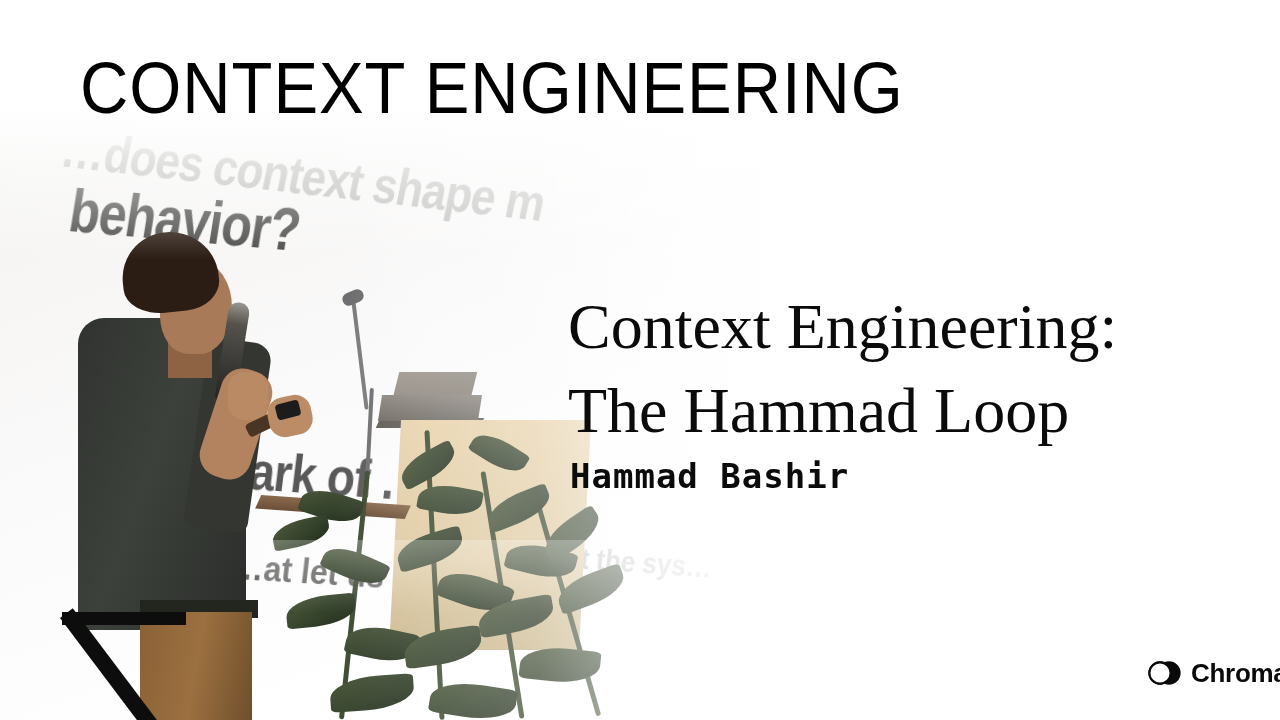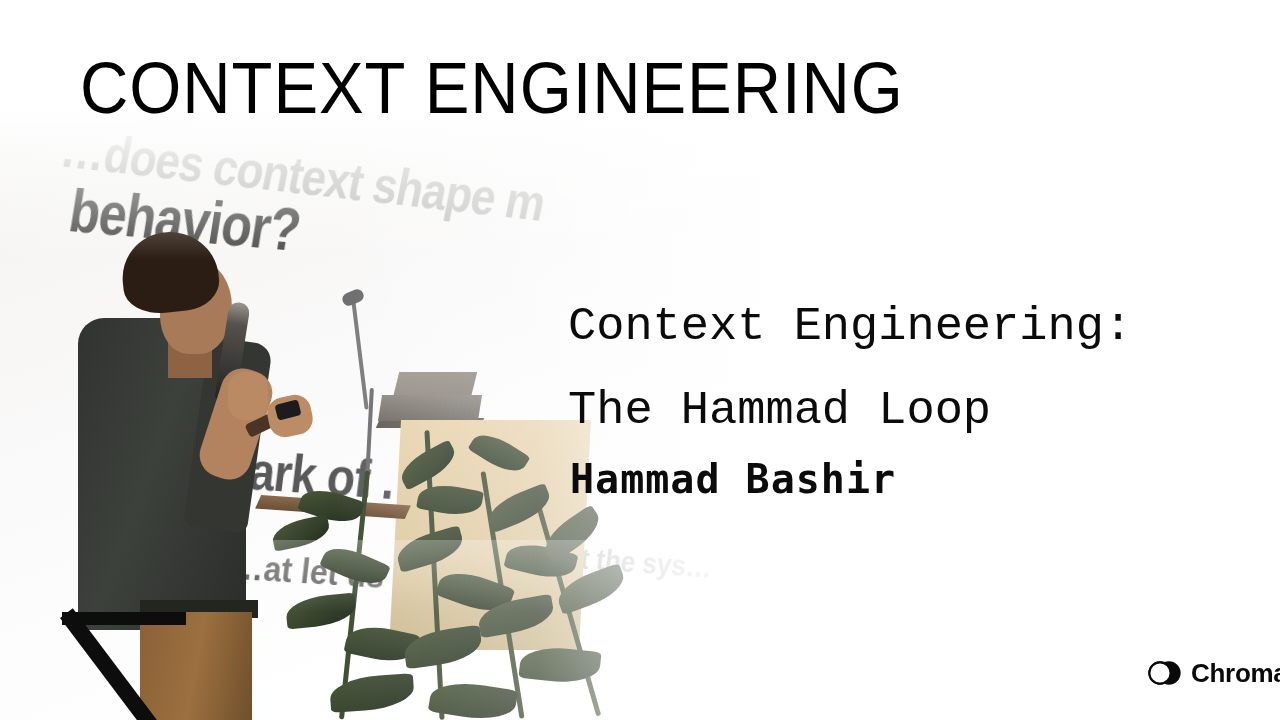--- a/index.html
+++ b/index.html
@@ -308,33 +308,33 @@
     transform: scaleX(0.93);
     transform-origin: left top;
     white-space: nowrap;
   }
   #title-block {
     position: absolute;
     left: 568px; top: 285px;
     width: 700px;
   }
   .title-line {
-    font-family: Liberation Mono, monospace;
-    font-size: 47px;
+    font-family: Liberation Serif, serif;
+    font-size: 64px;
     font-weight: 400;
     line-height: 84px;
     color: #0b0b0b;
     white-space: nowrap;
     letter-spacing: 0px;
   }
   #presenter-name {
     position: absolute;
     left: 570px; top: 456px;
     font-family: "DejaVu Sans Mono", "Liberation Mono", monospace;
-    font-size: 40px;
+    font-size: 34px;
     font-weight: bold;
     color: #0b0b0b;
     white-space: nowrap;
     letter-spacing: 1px;
   }
 
   
   #chroma-logo {
     position: absolute;
     left: 1148px; top: 660px;

